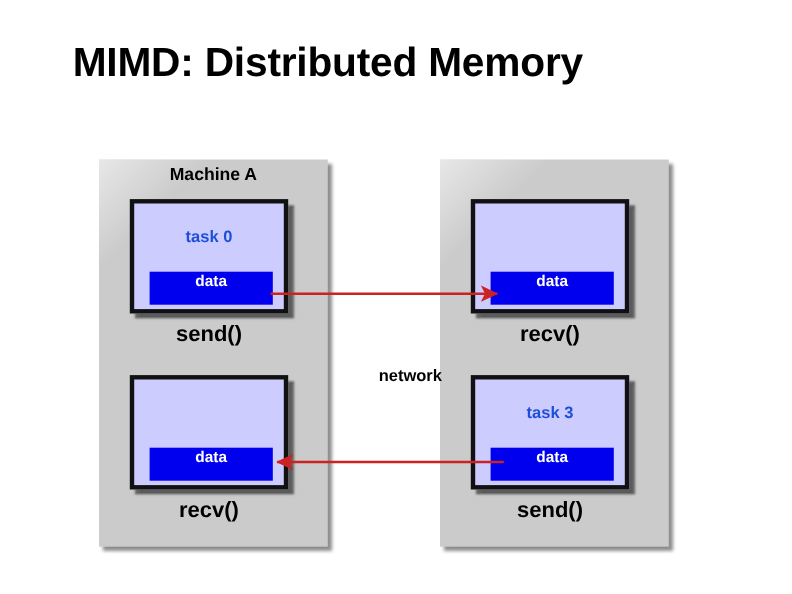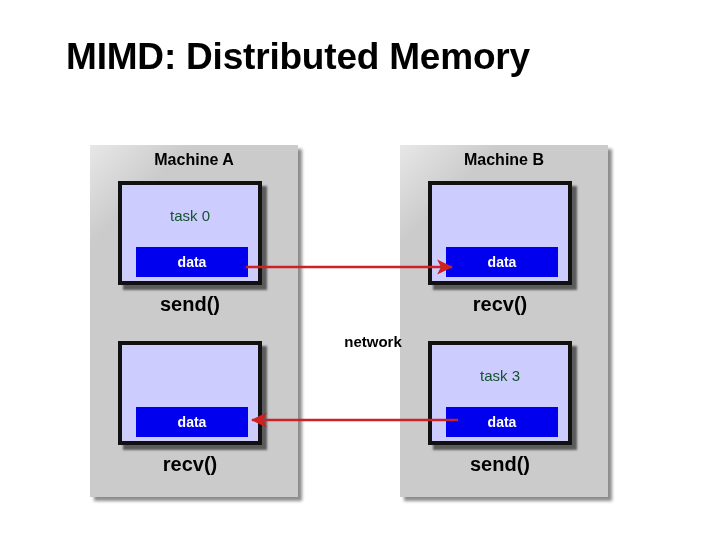--- a/index.html
+++ b/index.html
@@ -92,33 +92,33 @@
     box-shadow: 5px 5px 2px rgba(0,0,0,0.55);
   }
 
   .task-label {
     position: absolute;
     left: 0;
     top: 22px;
     width: 100%;
     text-align: center;
     font-size: 15px;
-    font-weight: normal;
-    color: #14532d;
+    font-weight: bold;
+    color: #1d4ed8;
   }
 
   .data-box {
     position: absolute;
     left: 14px;
     top: 62px;
     width: 112px;
     height: 30px;
     background: #0000ee;
     display: flex;
-    align-items: center;
+    align-items: flex-start;
     justify-content: center;
   }
   .data-label {
     font-size: 14px;
     font-weight: bold;
     color: #ffffff;
   }
 
   .call-label {
     position: absolute;
@@ -182,21 +182,20 @@
         <div class="data-box">
           <span class="data-label">data</span>
         </div>
       </div>
       <div class="call-label">recv()</div>
     </div>
   </div>
 
   <div id="machine-b-panel" class="machine-panel">
 
-    <div class="machine-label">Machine B</div>
 
     <div class="task-group top">
       <div class="task-box">
         <div class="data-box">
           <span class="data-label">data</span>
         </div>
       </div>
       <div class="call-label">recv()</div>
     </div>
 

